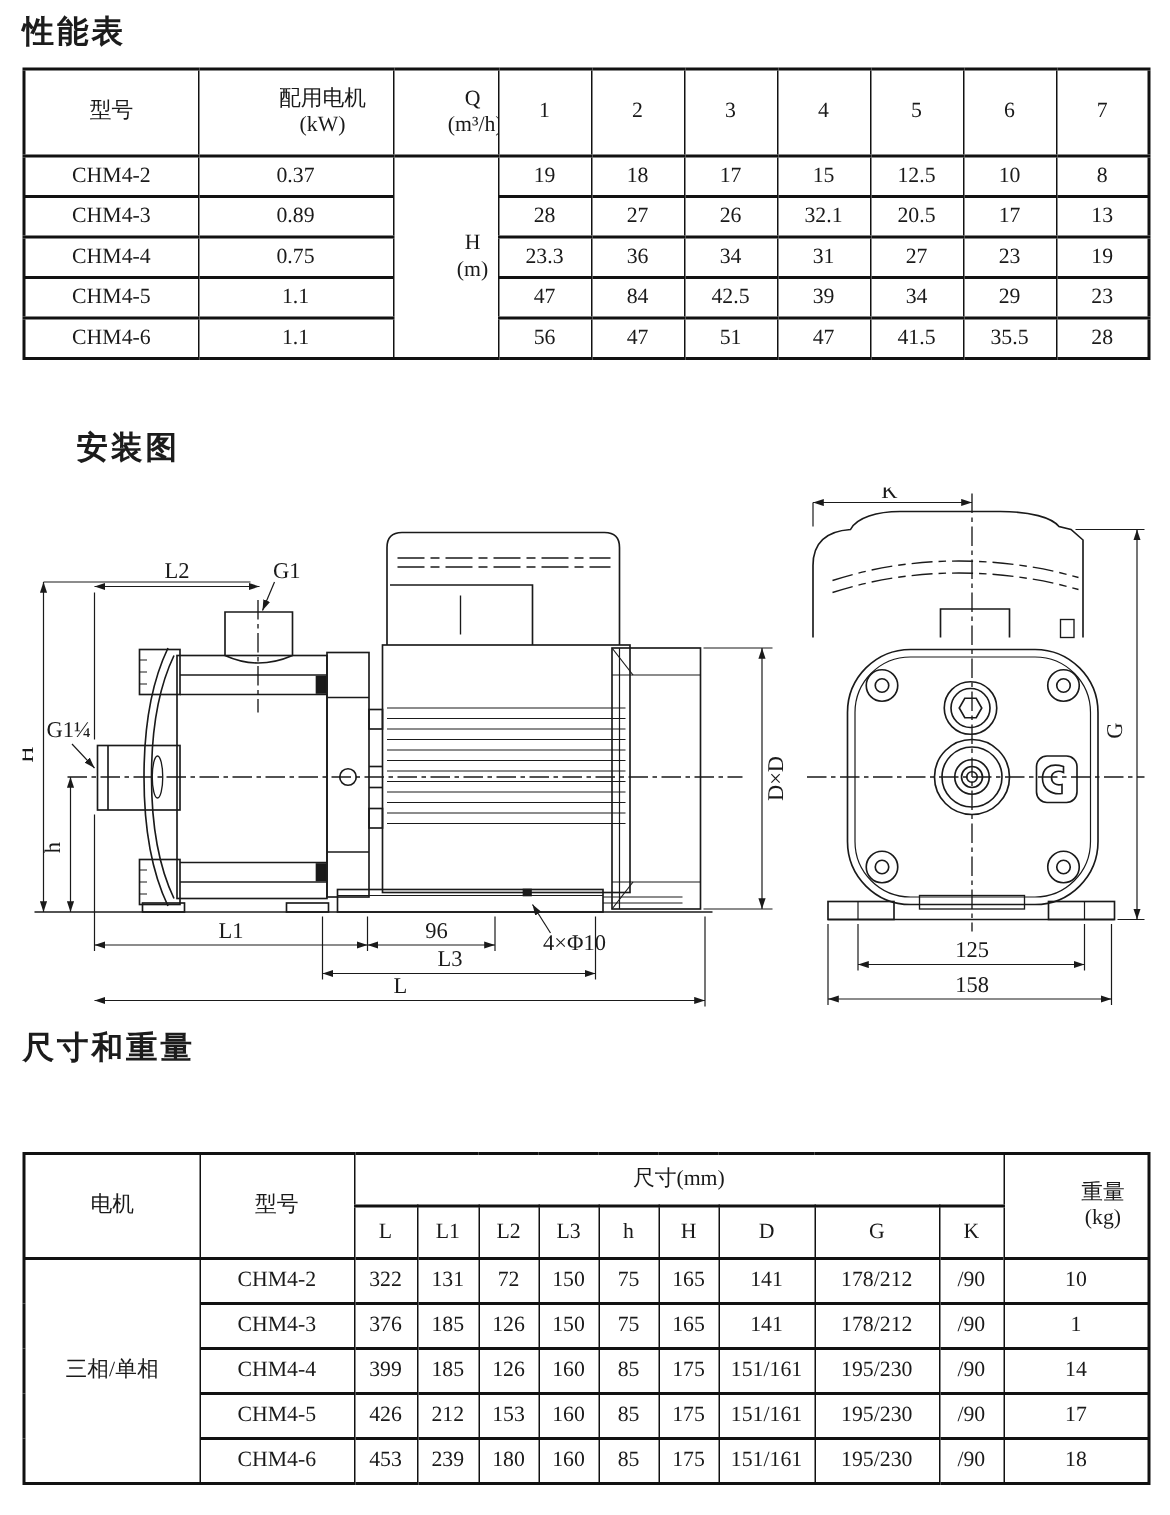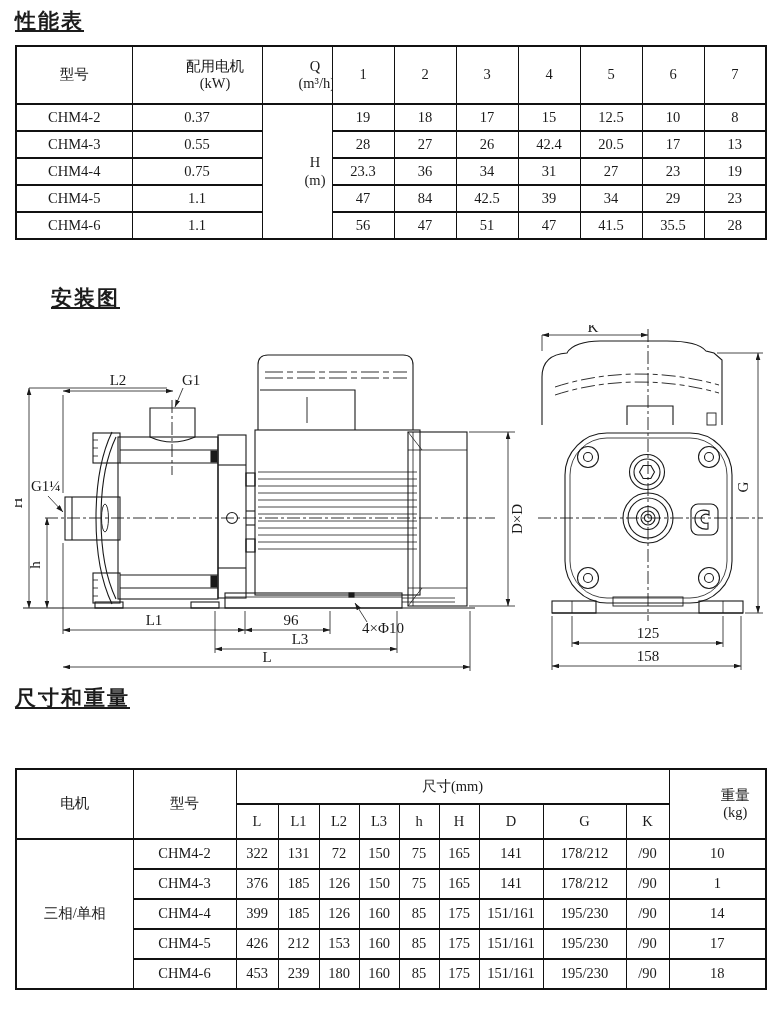--- a/index.html
+++ b/index.html
@@ -3,21 +3,21 @@
 <meta charset="utf-8">
 <style>
   html,body{margin:0;padding:0;}
   body{
     width:780px;height:1010px;position:relative;background:#ffffff;
     font-family:"Liberation Serif","DejaVu Serif",serif;color:#1a1a1a;
   }
   .sec-title{
     position:absolute;left:15px;margin:0;
     font:700 21px "Liberation Sans","DejaVu Sans",sans-serif;
-    color:#1c1c1c;letter-spacing:2px;text-decoration:underline;
+    color:#1c1c1c;letter-spacing:2px;
   }
   #t-perf-title{top:7px;}
   #t-inst-title{top:284px;margin-left:36px;}
   #t-dims-title{top:684px;}
   table{
     position:absolute;left:15px;width:750px;
     border-collapse:collapse;table-layout:fixed;
     border:2px solid #111;
   }
   td{
@@ -79,25 +79,25 @@
     <td>19</td>
     <td>18</td>
     <td>17</td>
     <td>15</td>
     <td>12.5</td>
     <td>10</td>
     <td>8</td>
   </tr>
   <tr style="height:27px">
     <td>CHM4-3</td>
-    <td>0.55</td>
+    <td>0.89</td>
     <td>28</td>
     <td>27</td>
     <td>26</td>
-    <td>42.4</td>
+    <td>32.1</td>
     <td>20.5</td>
     <td>17</td>
     <td>13</td>
   </tr>
   <tr style="height:27px">
     <td>CHM4-4</td>
     <td>0.75</td>
     <td>23.3</td>
     <td>36</td>
     <td>34</td>

